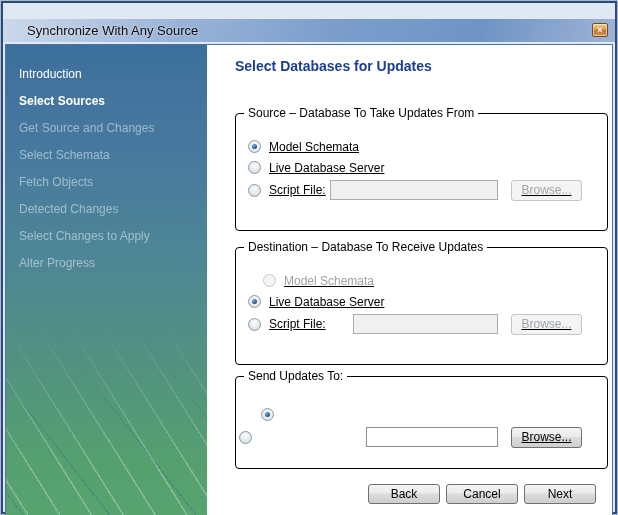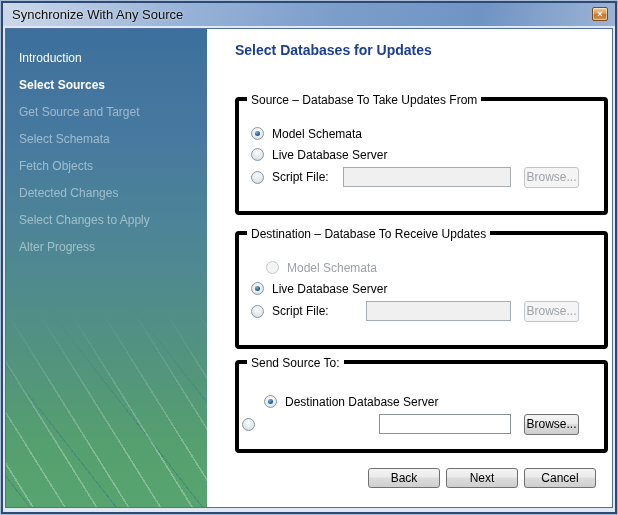--- a/index.html
+++ b/index.html
@@ -4,24 +4,24 @@
 <style>
   html,body { margin:0; padding:0; width:618px; height:515px; overflow:hidden;
               font-family:"Liberation Sans", sans-serif; background:#fff; }
   * { box-sizing:border-box; }
 
   
   .win      { width:618px; height:515px; border:1px solid #a9bcd4; }
   .win2     { width:100%; height:100%; border:2px solid #2c4a78; background:#dfe8f3; }
 
   
-  .titlebar { position:relative; height:23px; line-height:23px; padding-left:9px;
+  .titlebar { position:relative; height:23px; line-height:23px; padding-left:24px;
               font-size:13px; color:#0c0c0c;
               background:linear-gradient(103deg,#cdd9ea 0%,#9ab4d8 28%,#7b9dcb 55%,#6f94c4 78%,#9db3d5 100%);
-              text-shadow:0 0 3px rgba(255,255,255,.7); }
+              text-shadow:0 0 3px rgba(255,255,255,.7);margin-top:16px; }
   .closebtn { position:absolute; top:4px; right:7px; width:16px; height:14px;
               border:1px solid #7c4a1d; border-radius:2px; padding:0;
               background:linear-gradient(180deg,#f2cf9a,#d99a52 45%,#bf7730 55%,#cf9455);
               box-shadow:inset 0 0 0 1px rgba(255,255,255,.45);
               color:#fff; font-size:9px; font-weight:bold; line-height:12px;
               text-align:center; cursor:default; }
 
   
   .content  { display:flex; margin:2px; height:480px; border:1px solid #50719f; background:#fff; }
 
@@ -36,21 +36,21 @@
               mask-image:linear-gradient(to top,#000 25%,transparent 92%); }
   .step     { position:relative; height:27px; line-height:27px; padding-left:13px; font-size:12px; }
   .step.done     { color:#fff; }
   .step.current  { color:#fff; font-weight:bold; }
   .step.upcoming { color:rgba(234,245,250,.52); }
 
   
   .main     { position:relative; flex:1; background:#fff; padding:13px 0 0 28px; }
   .heading  { font-size:14px; font-weight:bold; color:#1b3e92; height:16px; }
 
-  .groupbox { position:relative; width:373px; border:4px solid #000000; border-radius:4px; }
+  .groupbox { position:relative; width:373px; border:1px solid #000000; border-radius:4px;text-decoration:underline; }
   .gtitle   { position:absolute; top:-8px; left:8px; background:#fff; padding:0 4px;
               font-size:12px; color:#000; white-space:nowrap; }
   .g1 { margin-top:39px; height:118px; }
   .g2 { margin-top:16px; height:118px; }
   .g3 { margin-top:11px; height:93px;  }
   .gbody    { padding-top:22px; }
   .g3 .gbody{ padding-top:27px; }
 
   .row      { display:flex; align-items:center; height:21px; padding-right:25px; font-size:12px; color:#000; }
   .row.script { height:24px;align-items:center; }
@@ -69,42 +69,42 @@
   .txt      { height:20px; border:1px solid #a5acb2; background:#f0f0f0; margin-left:auto; margin-right:13px;
               font:12px "Liberation Sans", sans-serif; padding:0 4px; }
   .txt:disabled { background:#f0f0f0; color:#707070; }
   .txt.on   { background:#fff; border-color:#8a9097; }
   .w168 { width:168px; } .w145 { width:145px; } .w132 { width:132px; }
 
   .btn      { flex:none; height:21px; border-radius:3px; font:12px "Liberation Sans", sans-serif; padding:0; }
   .btn.on   { border:1px solid #707070; color:#000;
               background:linear-gradient(180deg,#f4f4f4,#ebebeb 45%,#dcdcdc 50%,#cfcfcf); }
   .btn.dis  { border:1px solid #c0c6ca; color:#9ea3a8; background:#f4f4f4; }
-  .browse   { width:55px; }
+  .browse   { width:71px; }
 
   .footer   { position:absolute; right:16px; bottom:19px; display:flex; gap:6px; }
   .footer .btn { width:72px; height:20px; }
 </style>
 </head>
 <body>
 
 <div class="win">
  <div class="win2">
 
   <div class="titlebar">
     <span>Synchronize With Any Source</span>
     <button class="closebtn"><span>×</span></button>
   </div>
 
   <div class="content">
 
     <div class="sidebar">
       <div class="step done">Introduction</div>
       <div class="step current">Select Sources</div>
-      <div class="step upcoming">Get Source and Target</div>
+      <div class="step upcoming">Get Source and Changes</div>
       <div class="step upcoming">Select Schemata</div>
       <div class="step upcoming">Fetch Objects</div>
       <div class="step upcoming">Detected Changes</div>
       <div class="step upcoming">Select Changes to Apply</div>
       <div class="step upcoming">Alter Progress</div>
       <div class="streaks"></div>
     </div>
 
     <div class="main">
       <div class="heading">Select Databases for Updates</div>
@@ -143,36 +143,35 @@
           <div class="row script ml12">
             <span class="radio off"></span>
             <span>Script File:</span>
             <input class="txt w145" disabled="" value="" style="">
             <button class="btn dis browse" disabled="">Browse...</button>
           </div>
         </div>
       </div>
 
       <div class="groupbox g3">
-        <span class="gtitle">Send Source To:</span>
+        <span class="gtitle">Send Updates To:</span>
         <div class="gbody">
           <label class="row ml25">
             <span class="radio checked"></span>
-            <span>Destination Database Server</span>
           </label>
           <div class="row script ml3">
             <span class="radio off"></span>
             <input class="txt on w132" value="" style="">
             <button class="btn on browse">Browse...</button>
           </div>
         </div>
       </div>
 
       <div class="footer">
         <button class="btn on">Back</button>
+        <button class="btn on">Cancel</button>
         <button class="btn on">Next</button>
-        <button class="btn on">Cancel</button>
       </div>
     </div>
 
   </div>
  </div>
 </div>
 
 </body></html>

